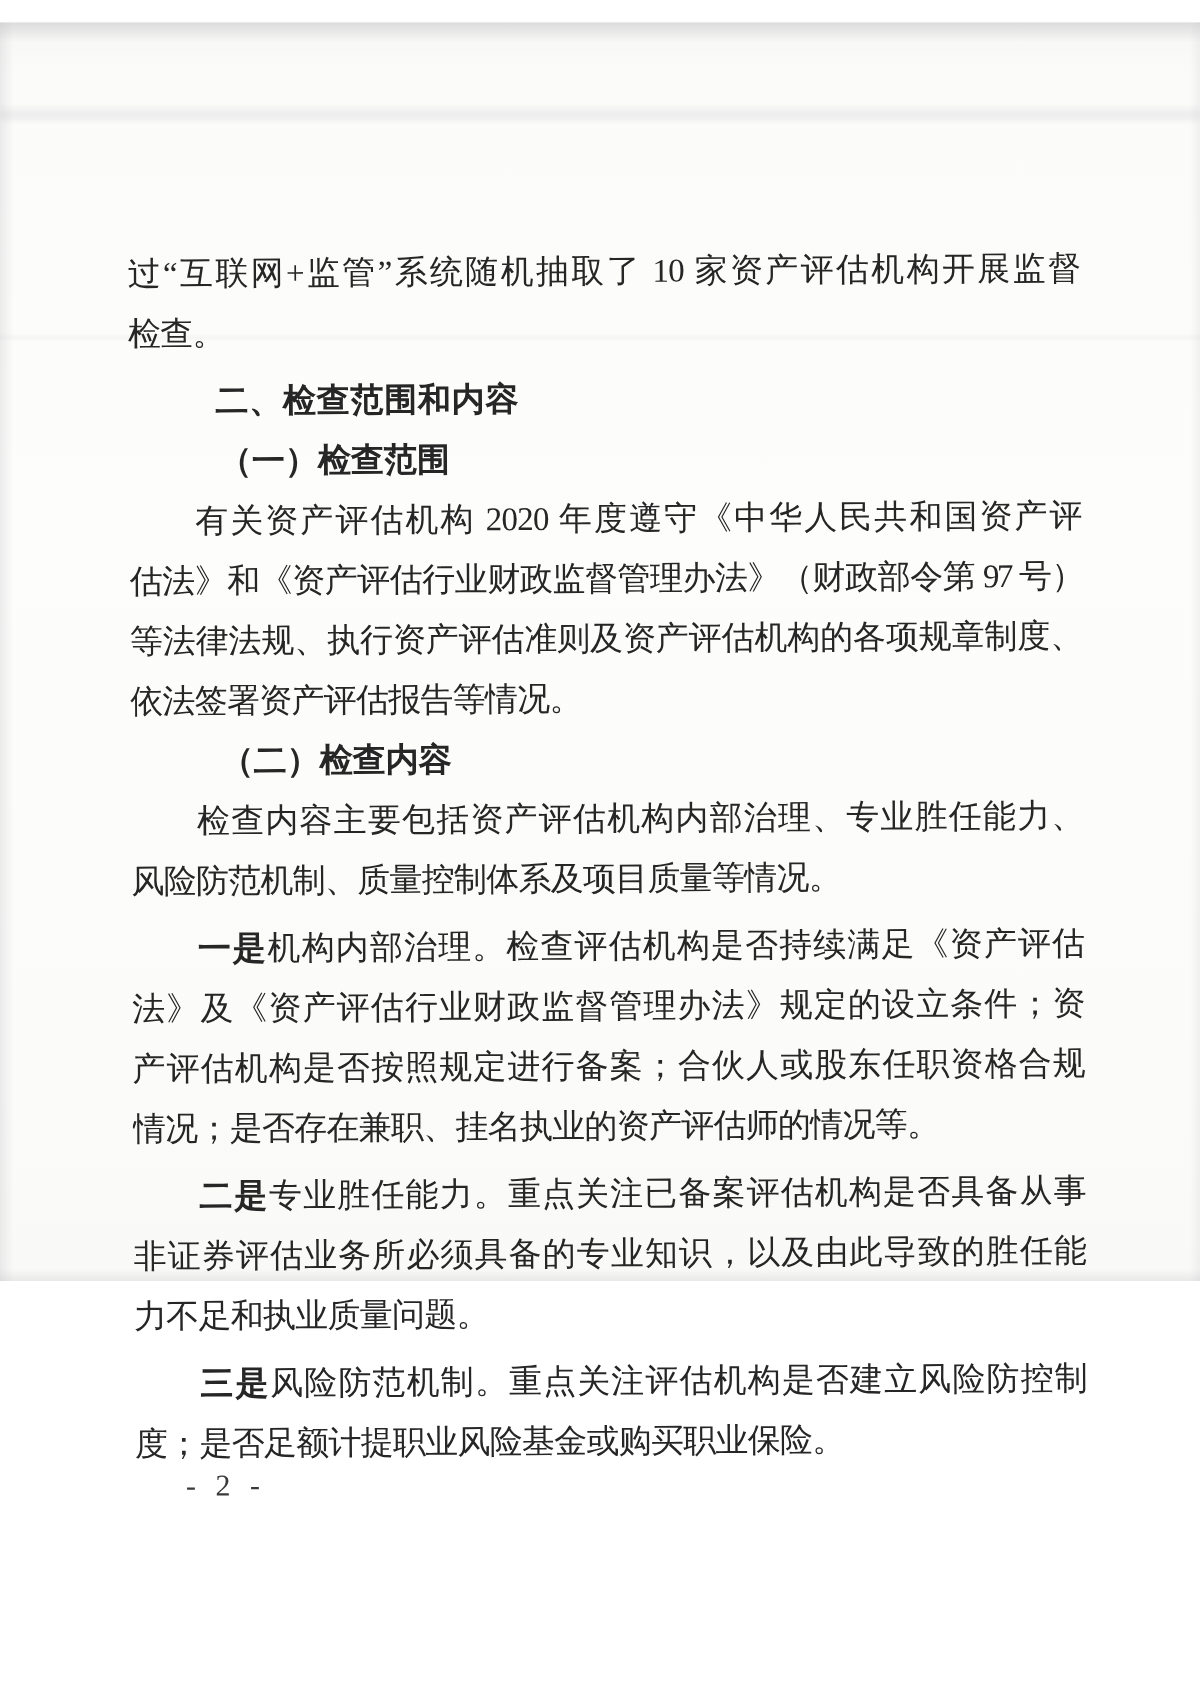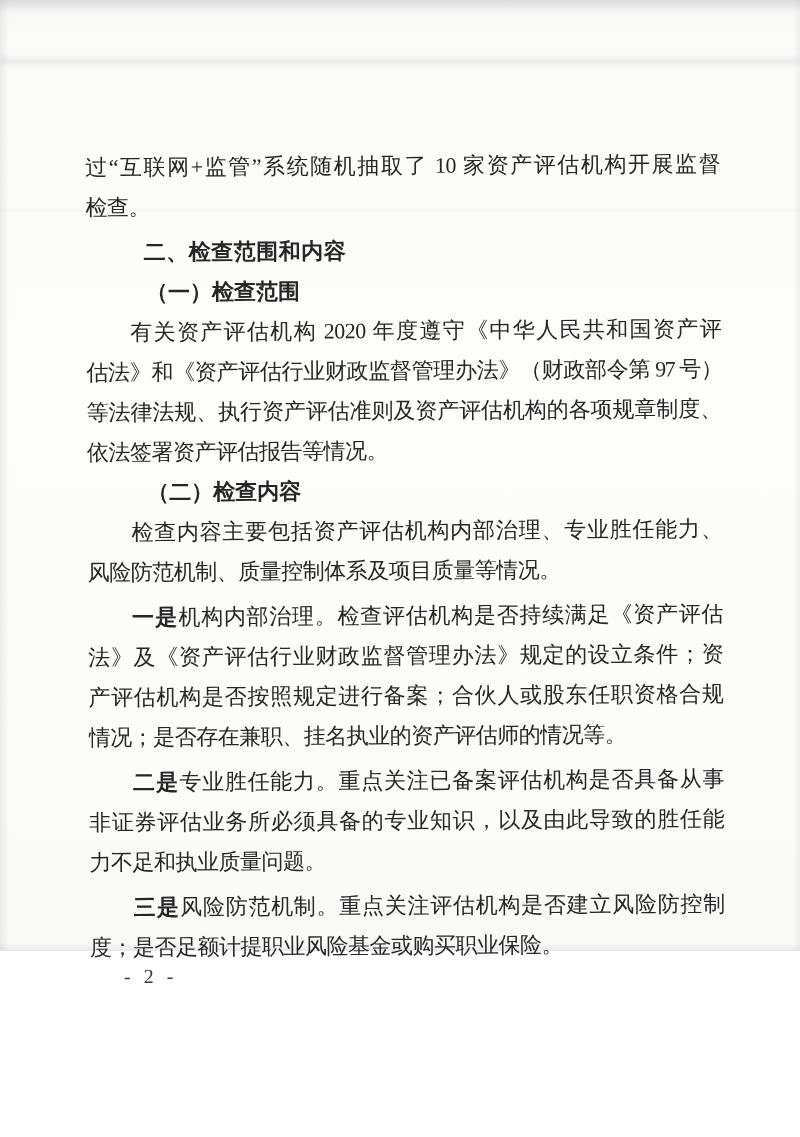--- a/index.html
+++ b/index.html
@@ -6,22 +6,23 @@
     margin: 0;
     padding: 0;
     width: 800px;
     height: 1137px;
     overflow: hidden;
     font-family: "Liberation Serif", "DejaVu Serif", serif;
   }
   .page {
     position: relative;
     width: 800px;
-    height: 951px;
+    height: 839px;
     background: linear-gradient(180deg, #f6f6f5 0%, #fbfbfa 4%, #fdfdfc 40%, #fbfbfa 85%, #f9f9f8 100%);
+    margin-top: 15px;
   }
   
   .art-top {
     position: absolute; top: 0; left: 0; right: 0; height: 13px;
     background: linear-gradient(180deg, rgba(215,215,216,0.85), rgba(250,250,250,0));
   }
   .art-seam {
     position: absolute; top: 54px; left: 0; right: 0; height: 14px;
     background: linear-gradient(180deg, rgba(210,210,212,0) 0%, rgba(208,208,211,0.35) 55%, rgba(210,210,212,0) 100%);
     filter: blur(1px);

